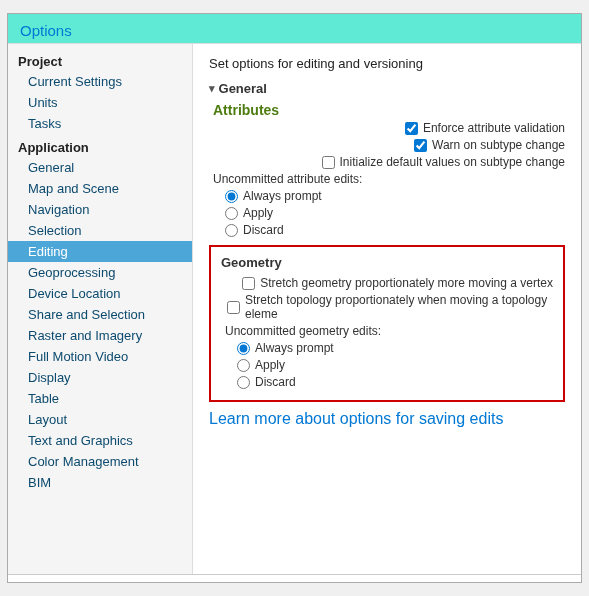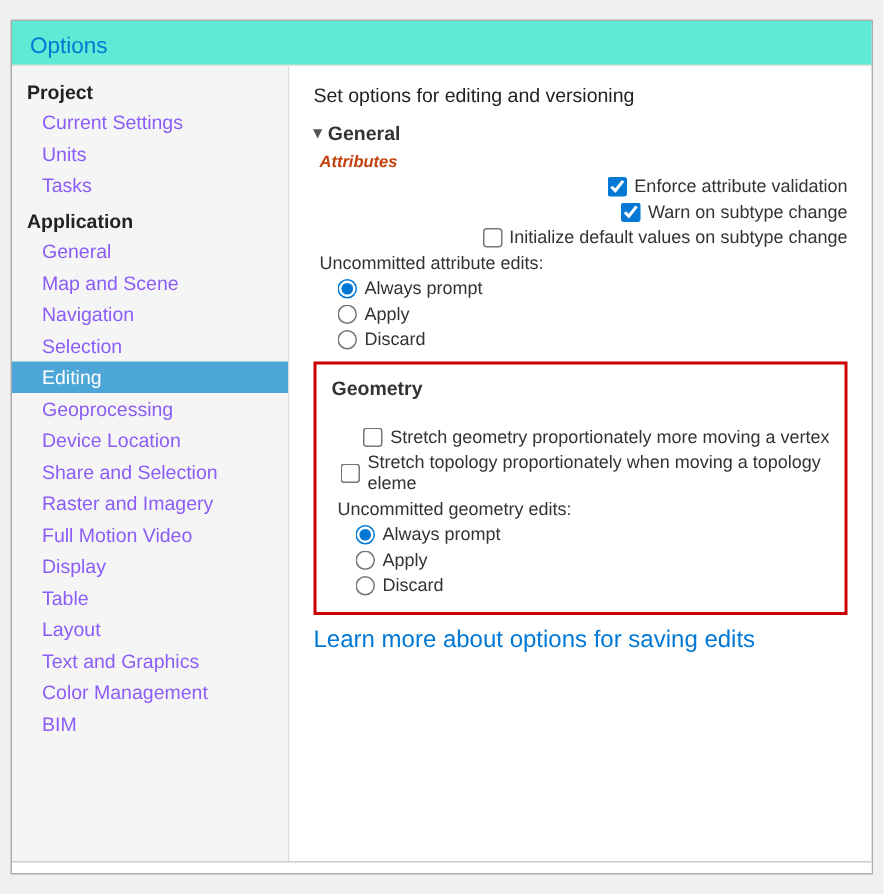--- a/index.html
+++ b/index.html
@@ -45,21 +45,21 @@
       padding-top: 4px;
     }
     .sidebar-group-label {
       font-weight: 700;
       color: #222;
       padding: 6px 10px 2px 10px;
       font-size: 13px;
     }
     .sidebar-item {
       padding: 3px 10px 3px 20px;
-      color: #8b5cf6;
+      color: #0c4a6e;
       cursor: pointer;
       font-size: 13px;
       white-space: nowrap;
     }
     .sidebar-item.active {
       background: #4da6d8;
       color: #fff;
     }
     
     .main-content {
@@ -117,39 +117,38 @@
       accent-color: #0078d4;
       cursor: pointer;
     }
     .geometry-box {
       border: 2px solid #cc0000;
       padding: 8px 10px;
       margin: 8px 0;
       background: #fff;
     }
     .geometry-box .section-title {
-      margin-bottom: 18px;
+      margin-bottom: 6px;
     }
     .learn-link {
       color: #0078d4;
       text-decoration: none;
       font-size: 16px;
       cursor: pointer;
       display: inline-block;
     }
     .chevron {
       font-size: 11px;
       color: #555;
     }
     .attr-label {
-      font-size: 11px;
+      font-size: 14px;
       font-weight: 600;
-      color: #c2410c;
+      color: #4d7c0f;
       margin: 4px 0 3px 4px;
-      font-style: italic;
     }
     .uncommitted-label {
       font-size: 12px;
       color: #333;
       margin: 0 0 2px 4px;
     }
     .dialog-bottom-bar {
       height: 8px;
       background: #fff;
       border-top: 1px solid #ccc;

